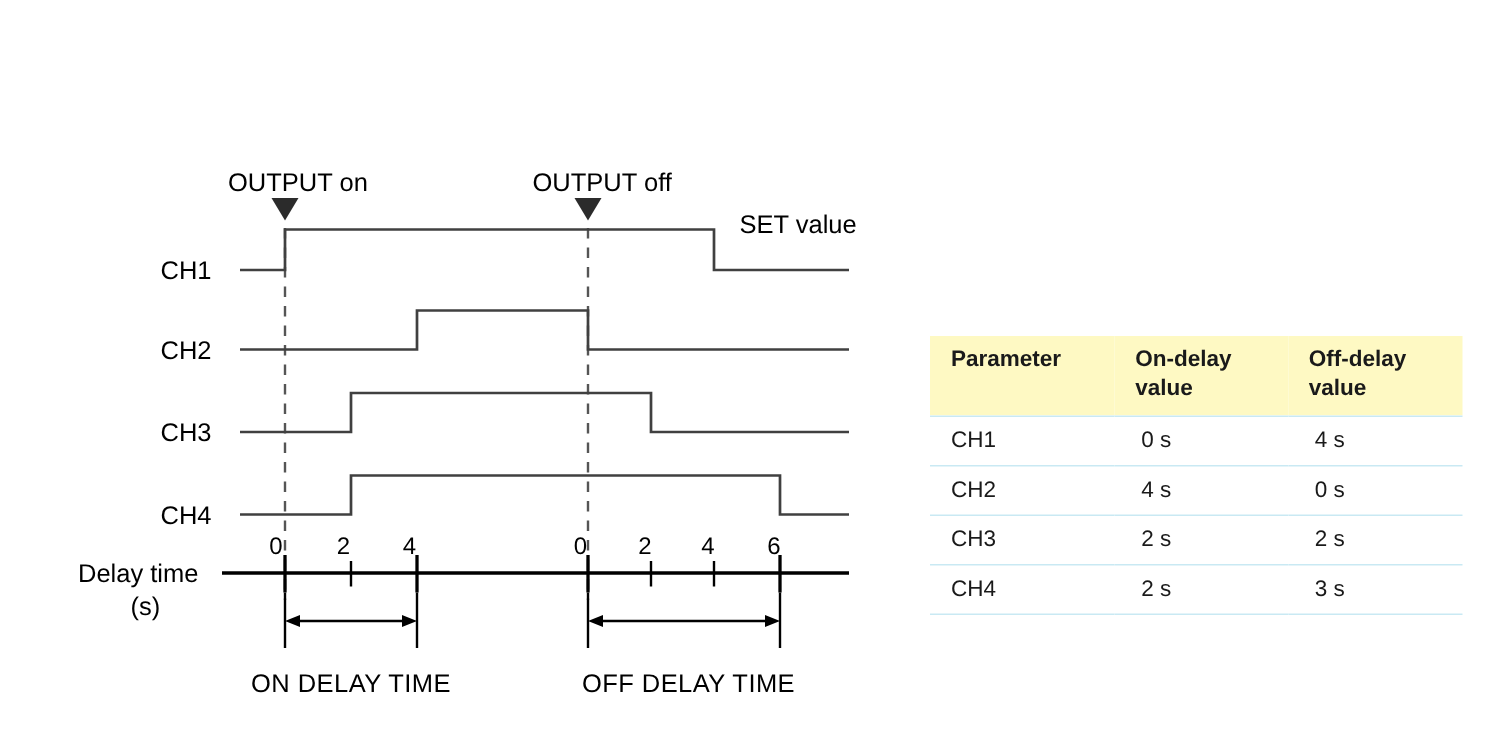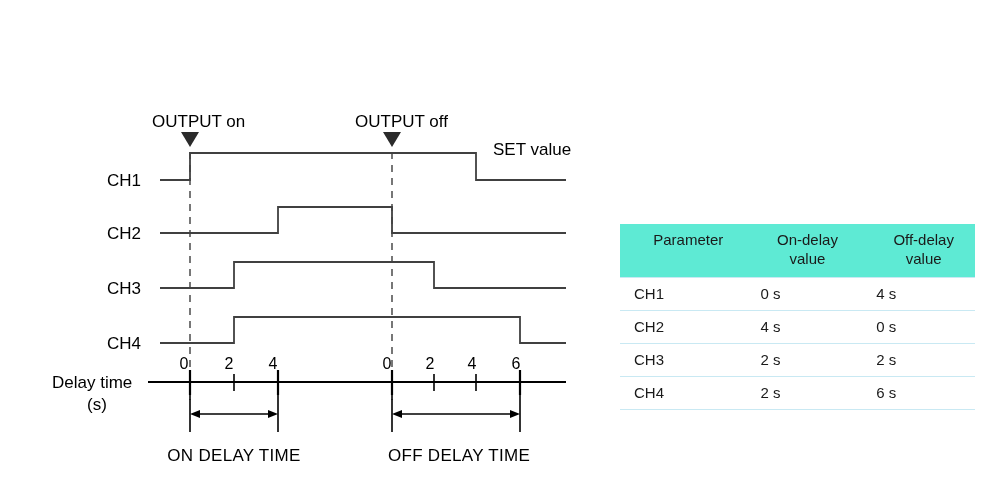--- a/index.html
+++ b/index.html
@@ -48,23 +48,23 @@
   #param-table {
     position: absolute;
     left: 620px;
     top: 224px;
     width: 355px;
     border-collapse: collapse;
     font-size: 15px;
     color: #1a1a1a;
   }
   #param-table th {
-    background: #5eead4;
-    font-weight: normal;
-    text-align: center;
+    background: #fef9c3;
+    font-weight: bold;
+    text-align: left;
     padding: 7px 0 8px 14px;
     vertical-align: top;
     line-height: 1.25;
   }
   #param-table th.col-param { width: 118px; }
   #param-table th.col-on    { width: 118px; }
   #param-table th.col-off   { width: 119px; }
   #param-table td {
     padding: 7px 0 7px 14px;
     border-bottom: 1.5px solid #c9e9f3;
@@ -169,18 +169,18 @@
         <td class="cell-value">0 s</td>
       </tr>
       <tr class="table-row">
         <td class="cell-name">CH3</td>
         <td class="cell-value">2 s</td>
         <td class="cell-value">2 s</td>
       </tr>
       <tr class="table-row">
         <td class="cell-name">CH4</td>
         <td class="cell-value">2 s</td>
-        <td class="cell-value">6 s</td>
+        <td class="cell-value">3 s</td>
       </tr>
     </tbody>
   </table>
 
 </div>
 
 </body></html>

